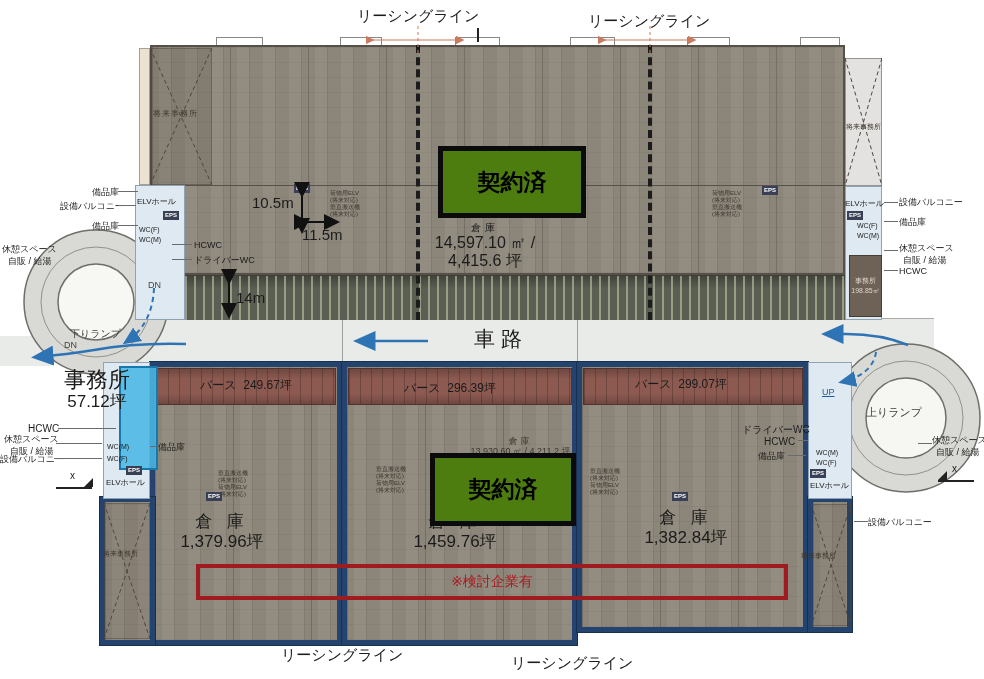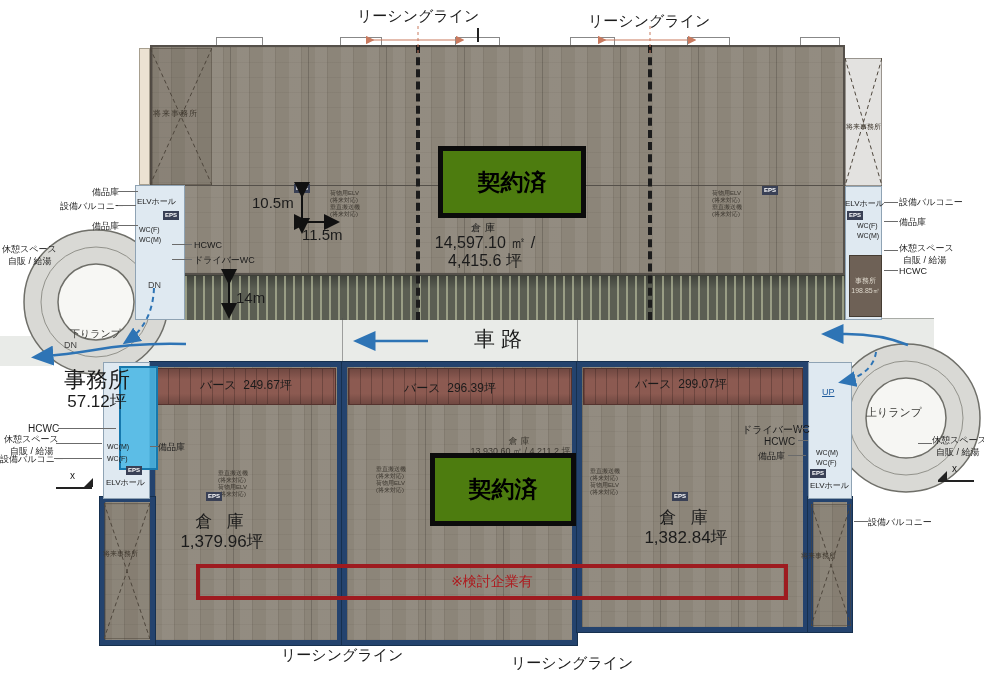--- a/index.html
+++ b/index.html
@@ -162,20 +162,24 @@
     <line x1="0" y1="0" x2="40" y2="122" stroke="#4e463c" stroke-width="1" stroke-dasharray="4,3"></line>
     <line x1="40" y1="0" x2="0" y2="122" stroke="#4e463c" stroke-width="1" stroke-dasharray="4,3"></line>
   </svg>
   <div class="t" style="left:103px;top:550px;font-size:7px;color:#3f382e;">将来事務所</div>
   <div class="t" style="left:801px;top:552px;font-size:7px;color:#3f382e;">将来事務所</div>
 
   <div class="t ctr" style="left:170px;top:512px;width:104px;white-space:normal;z-index:10;">
     <div class="b" style="font-size:17px;letter-spacing:5px;">倉 庫</div>
     <div class="b" style="font-size:17px;">1,379.96坪</div>
   </div>
+  <div class="t ctr" style="left:403px;top:512px;width:104px;white-space:normal;z-index:8;">
+    <div class="b" style="font-size:17px;letter-spacing:5px;">倉 庫</div>
+    <div class="b" style="font-size:17px;">1,459.76坪</div>
+  </div>
   <div class="t ctr" style="left:634px;top:508px;width:104px;white-space:normal;z-index:10;">
     <div class="b" style="font-size:17px;letter-spacing:5px;">倉 庫</div>
     <div class="b" style="font-size:17px;">1,382.84坪</div>
   </div>
 
   <div class="t ctr" style="left:448px;top:436px;width:145px;white-space:normal;color:#3c3831;z-index:8;">
     <div style="font-size:9px;letter-spacing:3px;">倉庫</div>
     <div style="font-size:9px;">13,930.60 ㎡ / 4,211.2 坪</div>
   </div>
 

